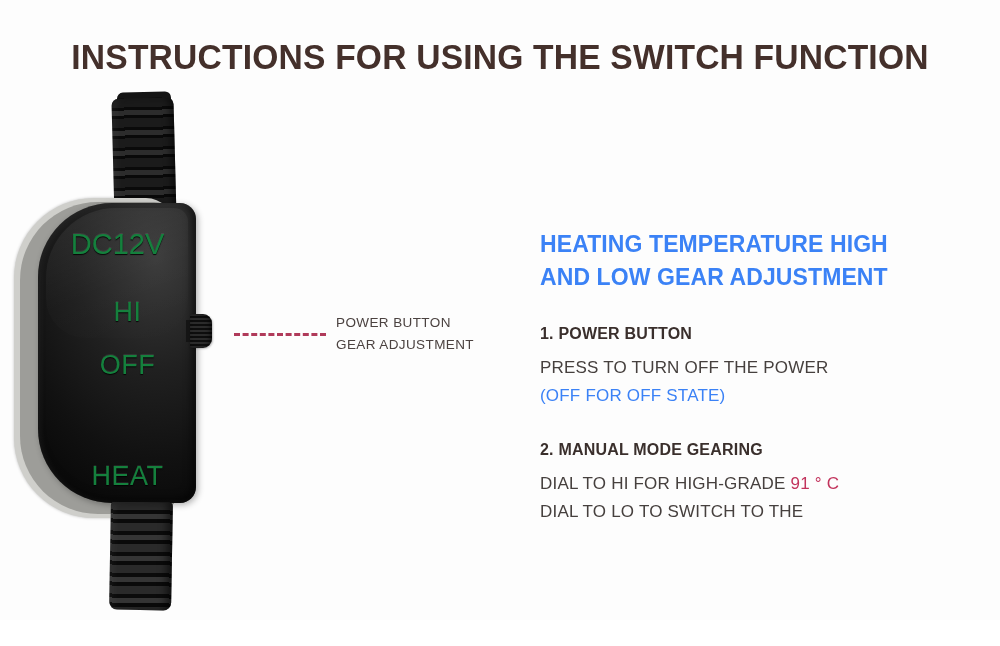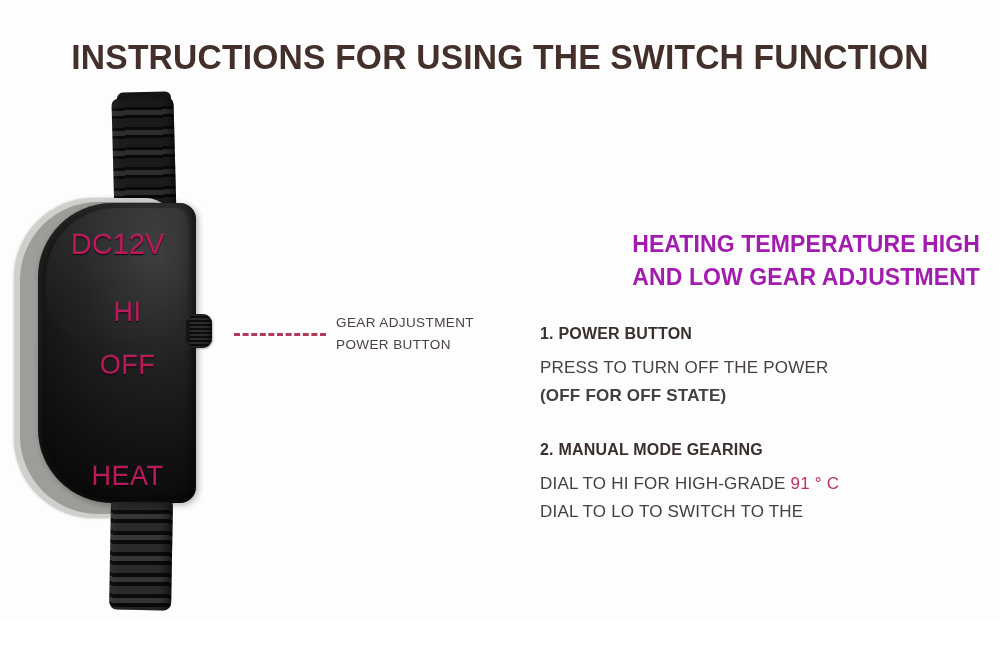--- a/index.html
+++ b/index.html
@@ -167,21 +167,21 @@
     left: 186px;
     top: 230px;
     width: 10px;
     height: 22px;
     background: #141414;
   }
 
   
   .lbl {
     position: absolute;
-    color: #be185d;
+    color: #15803d;
     font-family: "Liberation Sans", sans-serif;
     font-weight: normal;
     text-align: center;
     white-space: nowrap;
     text-shadow: 0 1px 1px rgba(0,0,0,.85), 0 -1px 0 rgba(255,255,255,.08);
     letter-spacing: 0.5px;
   }
   .lbl-dc   { left: 45px;  top: 138px; width: 145px; font-size: 29px; letter-spacing: 0px; }
   .lbl-hi   { left: 55px;  top: 207px; width: 145px; font-size: 27px; }
   .lbl-off  { left: 55px;  top: 260px; width: 145px; font-size: 27px; }
@@ -217,25 +217,24 @@
     position: absolute;
     left: 540px;
     top: 228px;
     width: 440px;
   }
   .panel-heading {
     font-family: "Liberation Sans", sans-serif;
     font-weight: bold;
     font-size: 23px;
     line-height: 33px;
-    color: #a21caf;
+    color: #3b82f6;
     letter-spacing: 0.1px;
     margin: 0 0 0 0;
     white-space: nowrap;
-    text-align: right;
   }
   .section {
     margin-top: 26px;
   }
   .section-title {
     font-family: "Liberation Sans", sans-serif;
     font-weight: bold;
     font-size: 16px;
     line-height: 28px;
     color: #3a2f2c;
@@ -248,22 +247,21 @@
     font-size: 17px;
     line-height: 28px;
     color: #46403e;
     letter-spacing: 0.2px;
     white-space: nowrap;
   }
   .hot {
     color: #c2335c;
   }
   .hot-line {
-    color: #404040;
-    font-weight: bold;
+    color: #3b82f6;
   }
 </style>
 </head>
 <body>
 
 <div class="page">
 
   <div class="title">INSTRUCTIONS FOR USING THE SWITCH FUNCTION</div>
 
   <div class="device">
@@ -283,22 +281,22 @@
     <div class="lbl lbl-dc">DC12V</div>
     <div class="lbl lbl-off">OFF</div>
     <div class="lbl lbl-hi">HI</div>
     <div class="lbl lbl-heat">HEAT</div>
 
     <div class="cable-bottom"></div>
   </div>
 
   <div class="callout-line"></div>
   <div class="callout-text">
+    <div>POWER BUTTON</div>
     <div>GEAR ADJUSTMENT</div>
-    <div>POWER BUTTON</div>
   </div>
 
   <div class="panel">
 
     <div class="panel-heading">HEATING TEMPERATURE HIGH</div>
     <div class="panel-heading">AND LOW GEAR ADJUSTMENT</div>
 
     <div class="section">
       <div class="section-title">1. POWER BUTTON</div>
       <div class="section-line">PRESS TO TURN OFF THE POWER</div>

